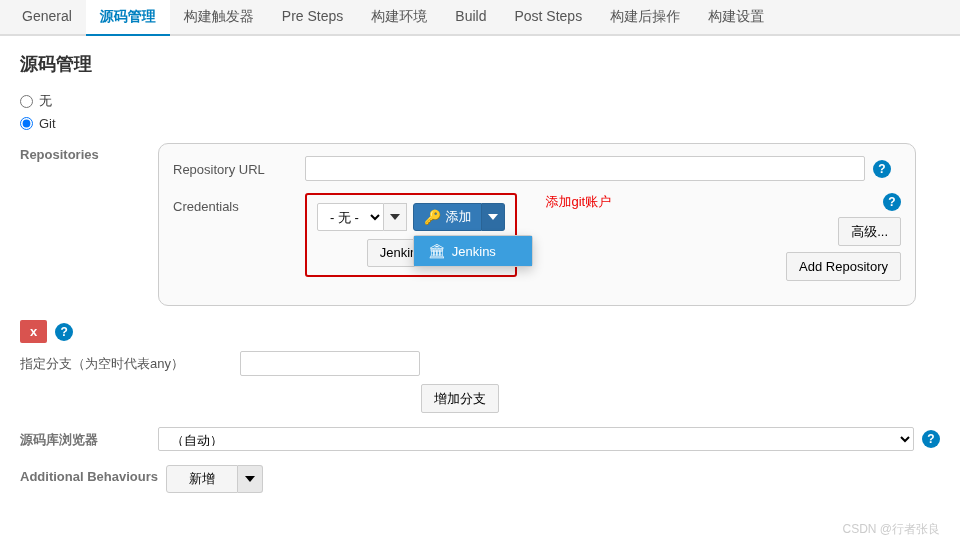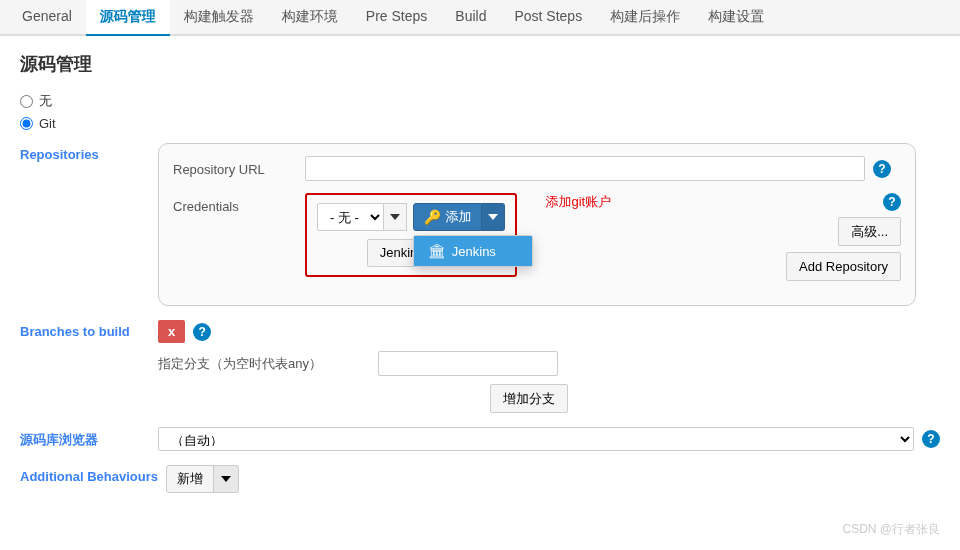--- a/index.html
+++ b/index.html
@@ -256,21 +256,21 @@
 
     .btn-new-split {
       display: flex;
       align-items: center;
     }
 
     .btn-new-main {
       background: #f5f5f5;
       border: 1px solid #ccc;
       border-radius: 3px 0 0 3px;
-      padding: 4px 10px;
+      padding: 4px 22px;
       cursor: pointer;
       font-size: 13px;
       height: 28px;
     }
 
     .btn-new-arrow {
       background: #e8e8e8;
       border: 1px solid #ccc;
       border-left: none;
       border-radius: 0 3px 3px 0;
@@ -293,21 +293,21 @@
     .section-row {
       display: flex;
       align-items: flex-start;
       gap: 8px;
       margin-bottom: 14px;
     }
 
     .section-row-label {
       min-width: 130px;
       font-weight: bold;
-      color: #3b82f6;
+      color: #737373;
       font-size: 13px;
       padding-top: 4px;
     }
 
     .section-row-content {
       flex: 1;
     }
 
     
     .bordered-box {
@@ -333,22 +333,22 @@
       display: inline-flex;
     }
   </style>
 </head>
 <body>
 
 <div class="tabs-bar">
   <div class="tab-item">General</div>
   <div class="tab-item active">源码管理</div>
   <div class="tab-item">构建触发器</div>
+  <div class="tab-item">Pre Steps</div>
   <div class="tab-item">构建环境</div>
-  <div class="tab-item">Pre Steps</div>
   <div class="tab-item">Build</div>
   <div class="tab-item">Post Steps</div>
   <div class="tab-item">构建后操作</div>
   <div class="tab-item">构建设置</div>
 </div>
 
 <div class="main-content">
 
   <div class="page-title">源码管理</div>
 
@@ -423,21 +423,20 @@
               <button class="btn-gray">高级...</button>
               <button class="btn-gray">Add Repository</button>
             </div>
           </div>
         </div>
       </div>
     </div>
   </div>
 
   <div class="section-row">
-    <div class="section-row-label">Branches to build</div>
     <div class="section-row-content">
       <div style="display:flex; align-items:center; gap:8px; margin-bottom:8px;">
         <button class="btn-x">x</button>
         <div class="help-icon">?</div>
       </div>
       <div style="display:flex; align-items:center; gap:20px; margin-bottom:8px;">
         <label style="font-size:13px; color:#555; min-width:200px;">指定分支（为空时代表any）</label>
         <input type="text" class="branch-input" style="">
       </div>
       <div style="display:flex; justify-content:center; margin-right:40px;">

